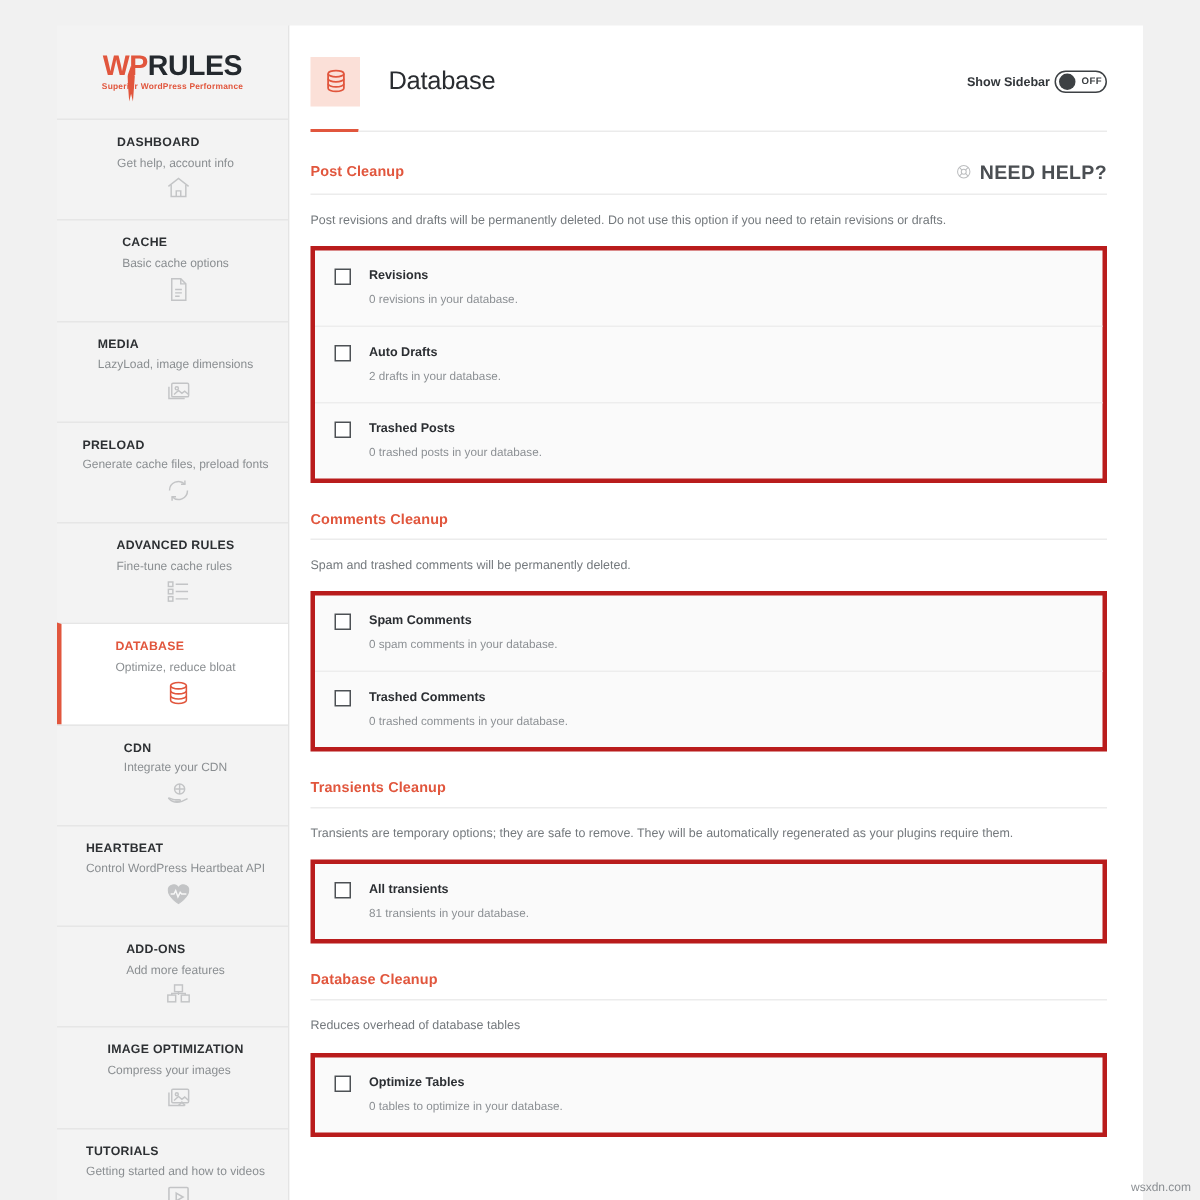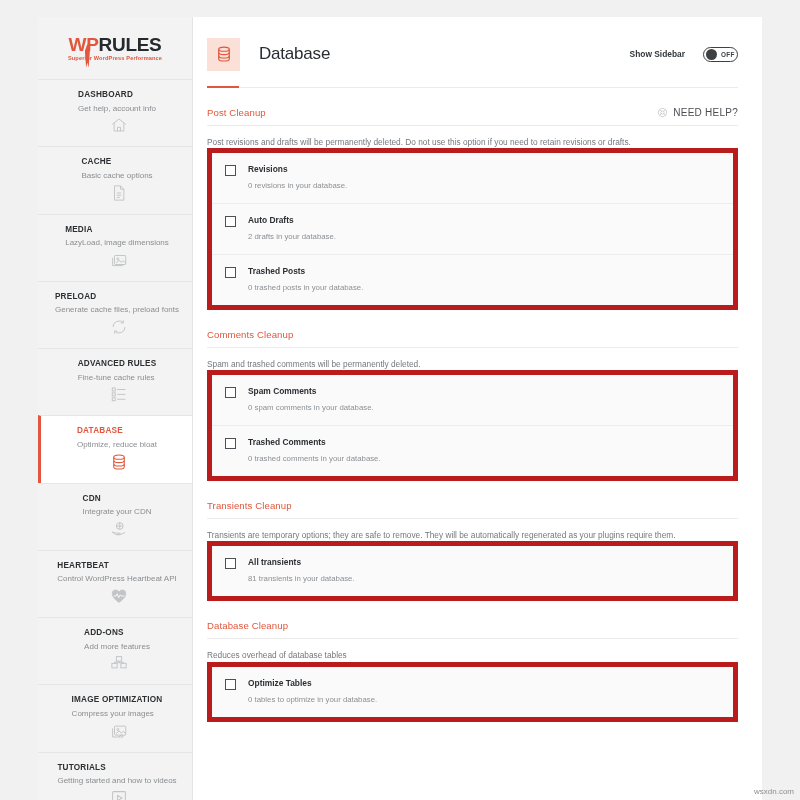--- a/index.html
+++ b/index.html
@@ -122,21 +122,21 @@
   .page-title {
     font-size: 17px;
     color: #2a2d31;
     margin-left: 19px;
     letter-spacing: -0.2px;
   }
   .header-right {
     margin-left: auto;
     display: flex;
     align-items: center;
-    gap: 18px;
+    gap: 3px;
   }
   .sidebar-toggle-label {
     font-size: 8.4px;
     font-weight: bold;
     color: #32363a;
   }
   .toggle {
     width: 35px; height: 15px;
     border: 1px solid #3d4144;
     border-radius: 8px;
@@ -178,48 +178,49 @@
   
   .section { margin-top: 19px; }
   .section-head {
     display: flex;
     align-items: center;
     padding-bottom: 7px;
     border-bottom: 1px solid #ececec;
   }
   .section-title {
     font-size: 9.6px;
-    font-weight: normal;
+    font-weight: bold;
     color: #e1563d;
     letter-spacing: 0.1px;
   }
   .need-help {
     margin-left: auto;
     display: flex;
     align-items: center;
     gap: 5px;
     cursor: pointer;
   }
   .need-help svg { width: 11px; height: 11px; opacity: 0.45; display:block; }
   .need-help-text {
-    font-size: 10px;
-    font-weight: normal;
+    font-size: 13px;
+    font-weight: bold;
     color: #4a4e52;
     letter-spacing: 0.25px;
   }
   .section-desc {
     font-size: 8.3px;
     color: #74797d;
     margin-top: 10px;
     line-height: 1.5;
   }
 
   .options-box {
+    margin-top: 12px;
     background: #fafafa;
-    border: 5px solid #b91c1c;
+    border: 3px solid #b91c1c;
   }
   .option-row {
     display: flex;
     align-items: flex-start;
     padding: 11px 13px 11px 13px;
     border-top: 1px solid #ededed;
   }
   .option-row:first-child { border-top: none; }
   .checkbox {
     width: 11px; height: 11px;

